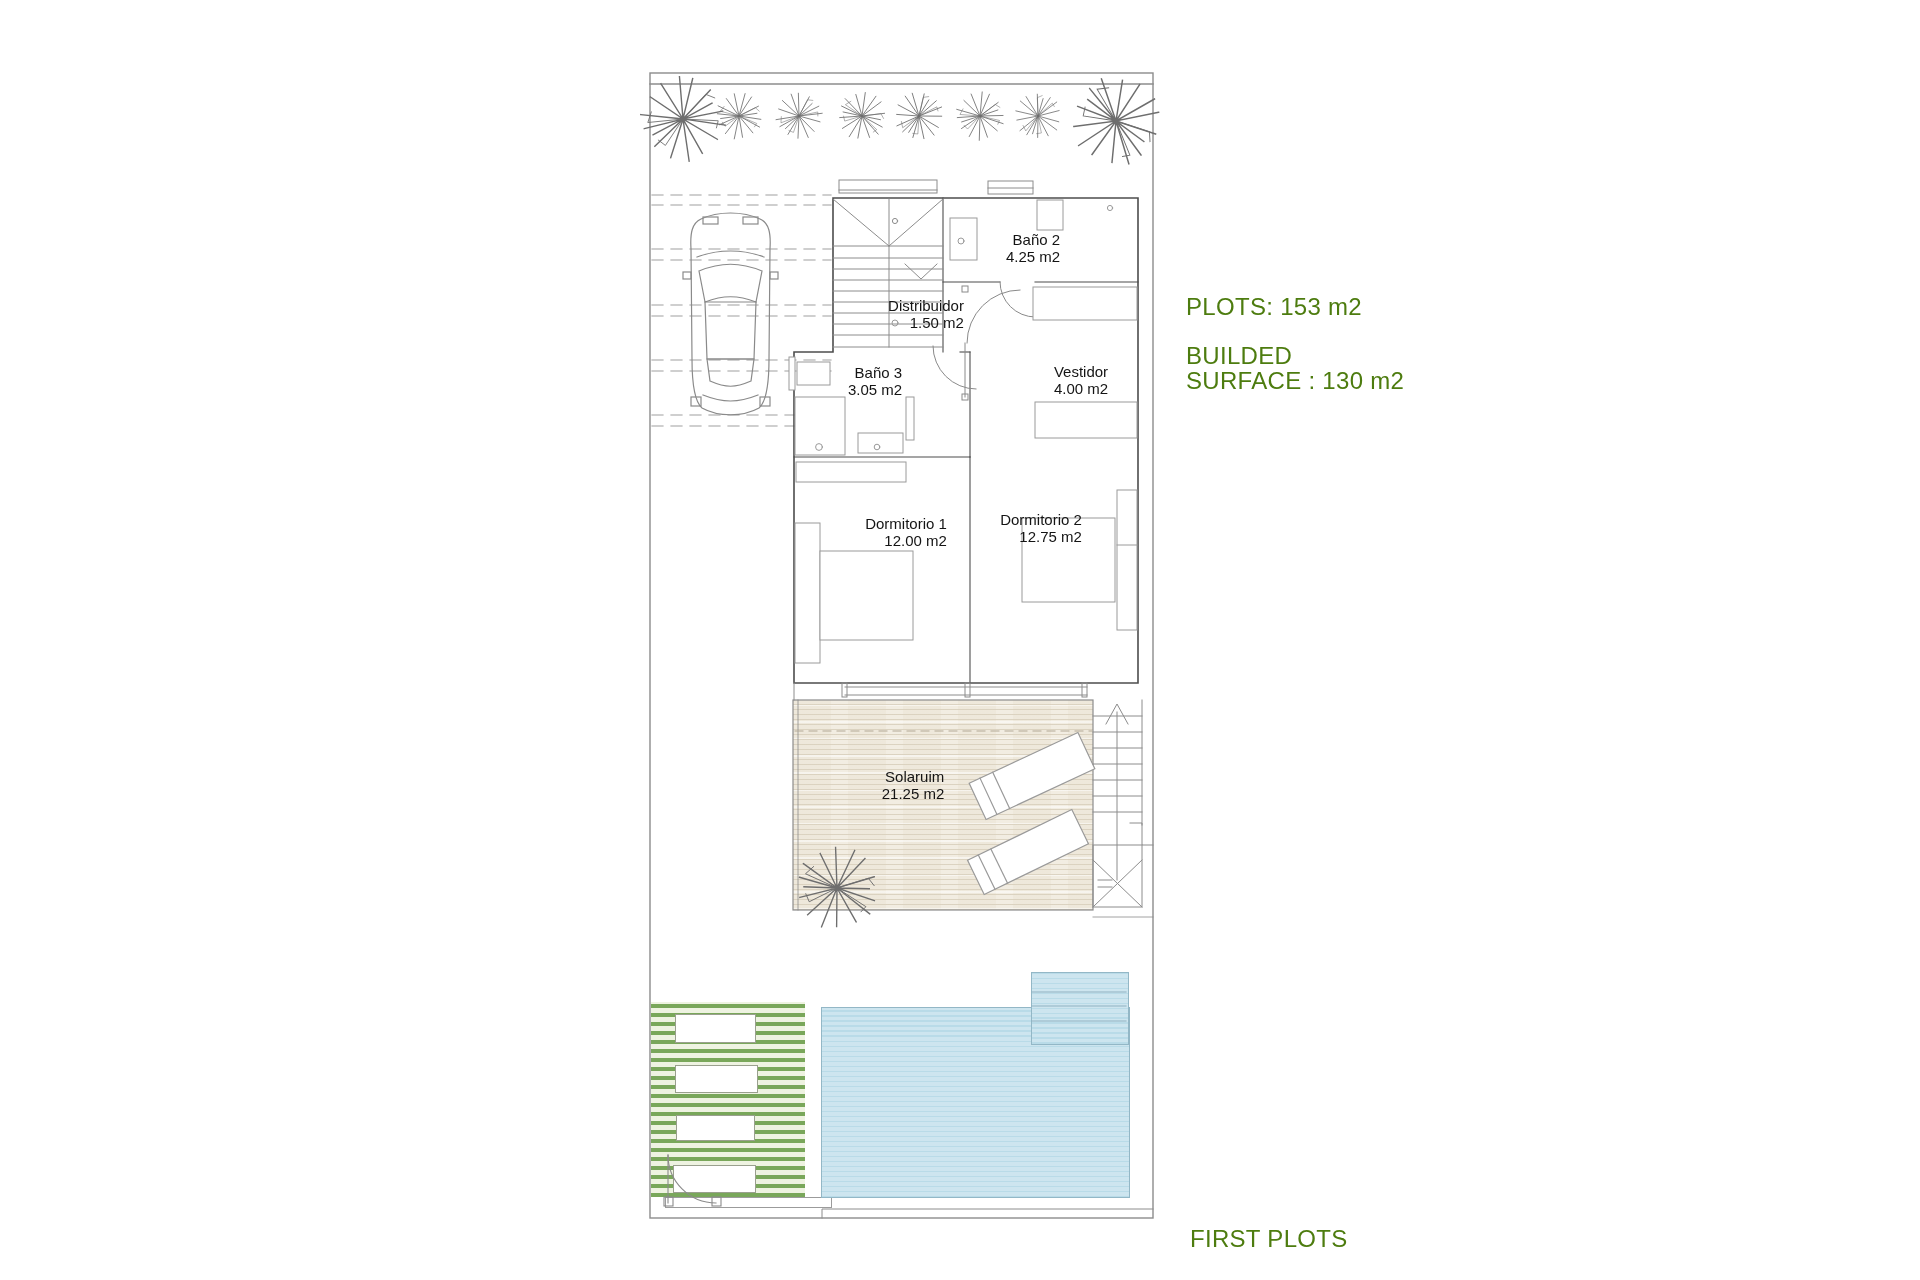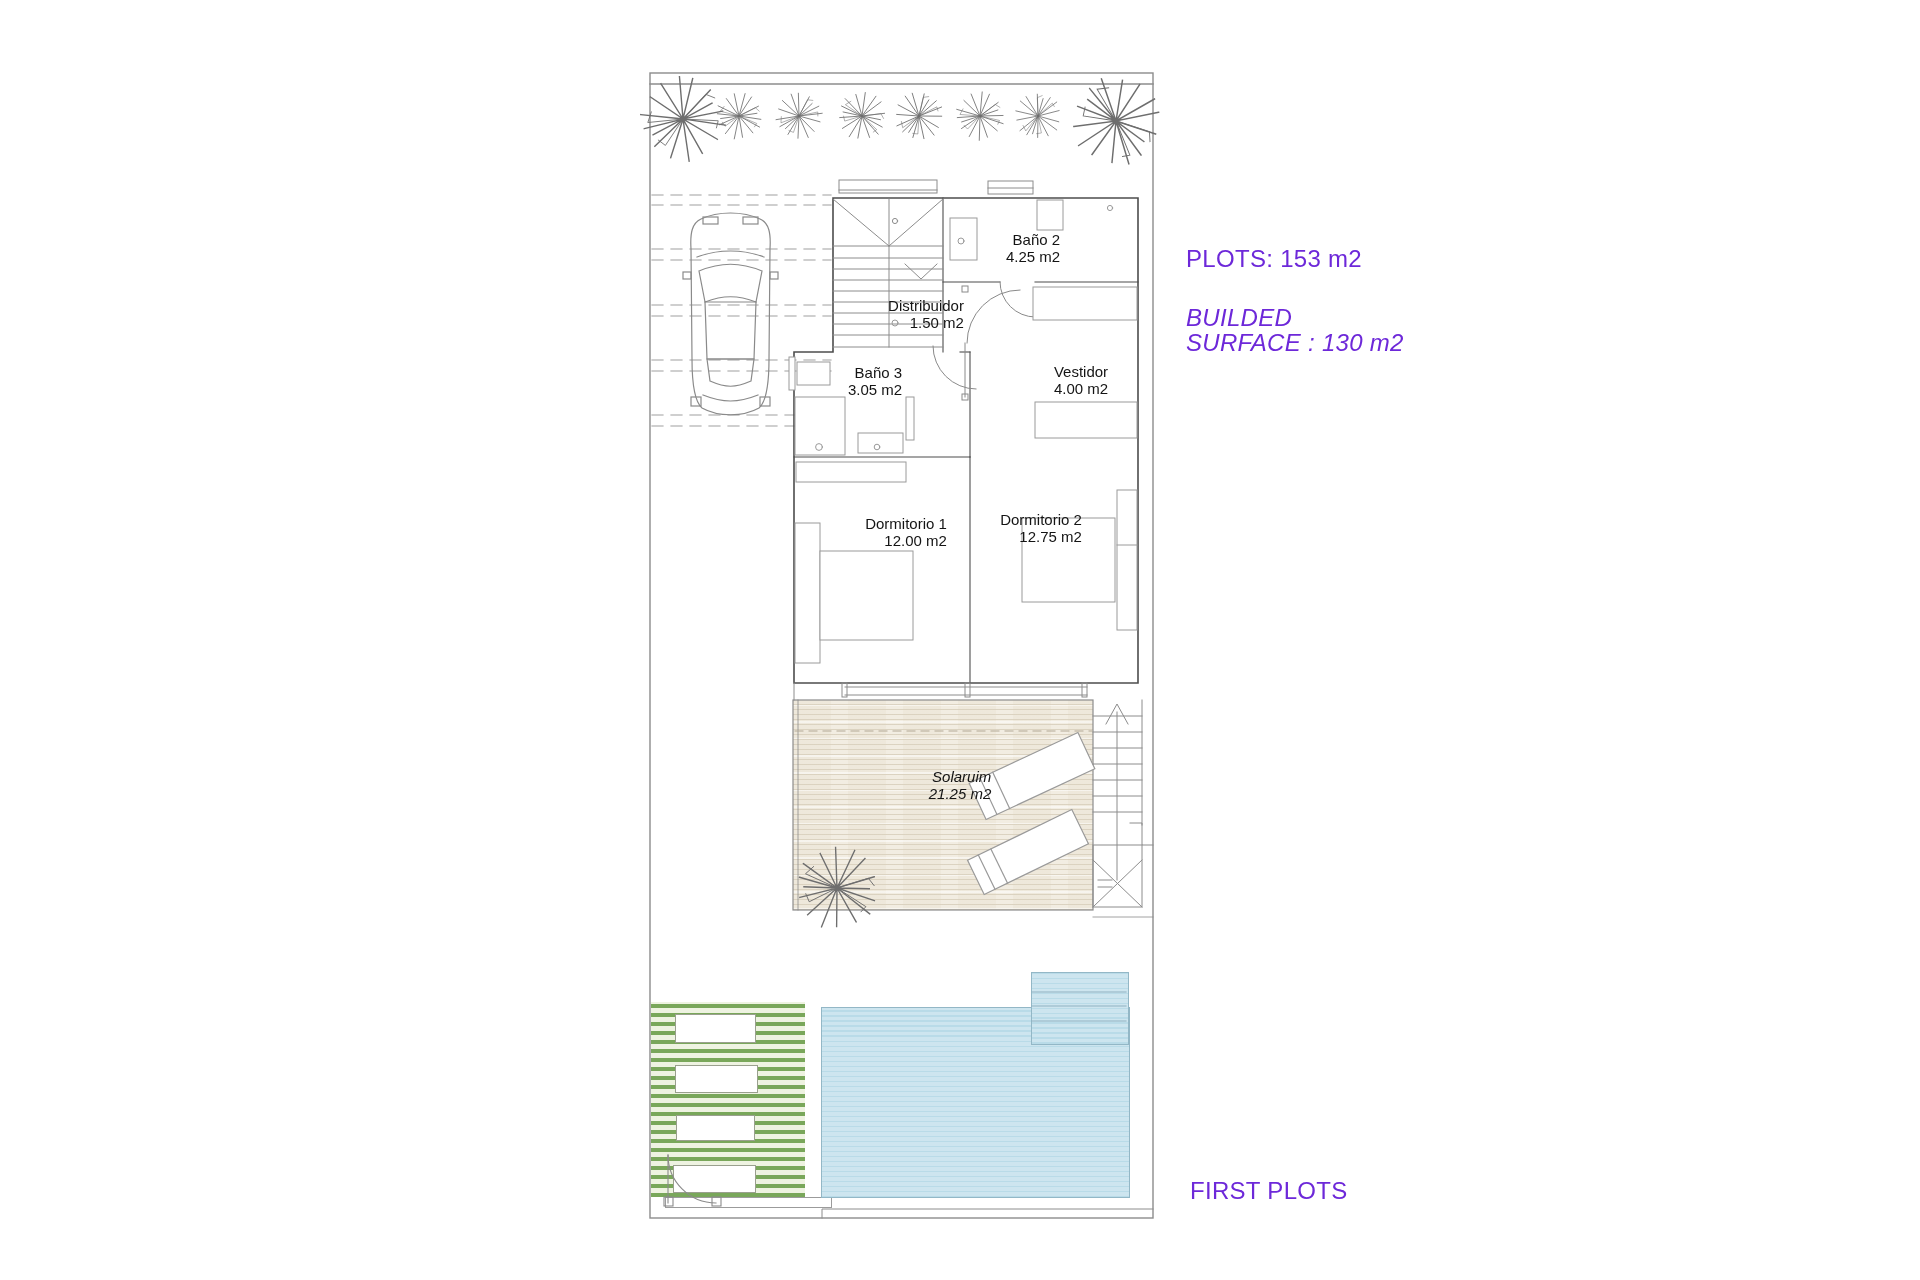--- a/index.html
+++ b/index.html
@@ -23,21 +23,21 @@
   #walkway{position:absolute;left:665px;top:1197px;width:165px;height:9px;
     background:#ffffff;border:1px solid #9b9b9b;}
   .pool{background-color:#cde5ef;
     background-image:repeating-linear-gradient(0deg,#b9dbe8 0 1.5px, rgba(0,0,0,0) 1.5px 5px);
     border:1px solid #93b7c6;}
   #pool-main{position:absolute;left:821px;top:1007px;width:307px;height:189px;}
   #pool-steps{position:absolute;left:1031px;top:972px;width:96px;height:71px;}
   
   .room-label{position:absolute;transform:translate(-50%,-50%);
     font-size:15px;line-height:17px;text-align:right;color:#141414;white-space:nowrap;}
-  .note{position:absolute;font-size:24px;line-height:24px;color:#6d28d9;letter-spacing:.3px;white-space:nowrap;}
+  .note{position:absolute;font-size:24px;line-height:24px;color:#4d7c0f;letter-spacing:.3px;white-space:nowrap;margin-top:48px;}
   #note-builded{line-height:25px;}
 </style>
 </head>
 <body>
 
 <div id="wood-deck" class="tex"></div>
 <div id="green-deck" class="tex"></div>
 <div class="deck-hole" style="left:675px;top:1014px;width:79px;height:27px;"></div>
 <div class="deck-hole" style="left:675px;top:1065px;width:81px;height:26px;"></div>
 <div class="deck-hole" style="left:676px;top:1115px;width:77px;height:24px;"></div>
@@ -227,23 +227,23 @@
     <div>4.00 m2</div>
 </div>
 <div class="room-label" style="left:1041px;top:496px;margin-top:32px;">
   <div>Dormitorio 2</div>
     <div>12.75 m2</div>
 </div>
 <div class="room-label" style="left:906px;top:532px;">
   <div>Dormitorio 1</div>
     <div>12.00 m2</div>
 </div>
-<div class="room-label" style="left:960px;top:785px;font-style:italic;">
+<div class="room-label" style="left:913px;top:785px;">
   <div>Solaruim</div>
     <div>21.25 m2</div>
 </div>
 
 <div class="note" style="left:1186px;top:247px;">PLOTS: 153 m2</div>
-<div class="note" id="note-builded" style="left:1186px;top:305px;font-style:italic;">
+<div class="note" id="note-builded" style="left:1186px;top:295px;">
   <div>BUILDED</div>
   <div>SURFACE : 130 m2</div>
 </div>
 <div class="note" style="left:1190px;top:1179px;">FIRST PLOTS</div>
 
 </body></html>

